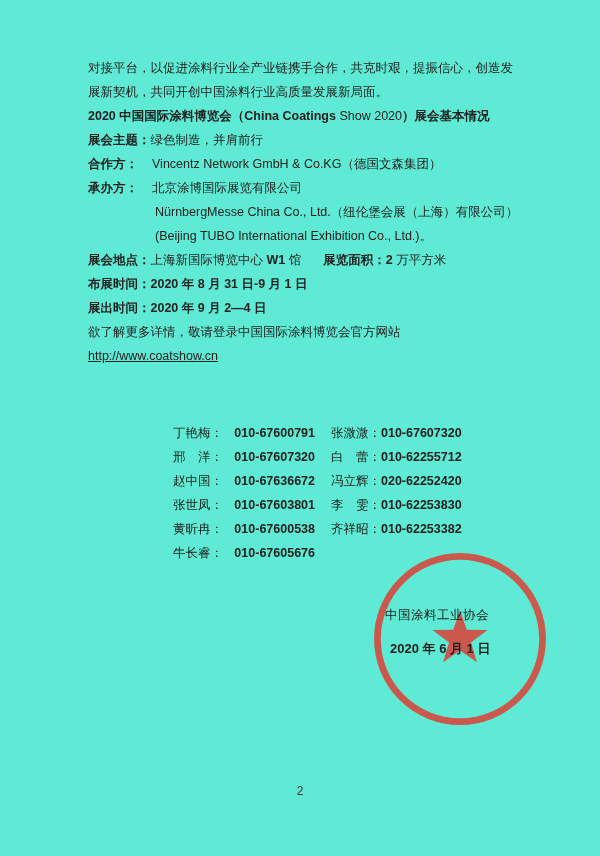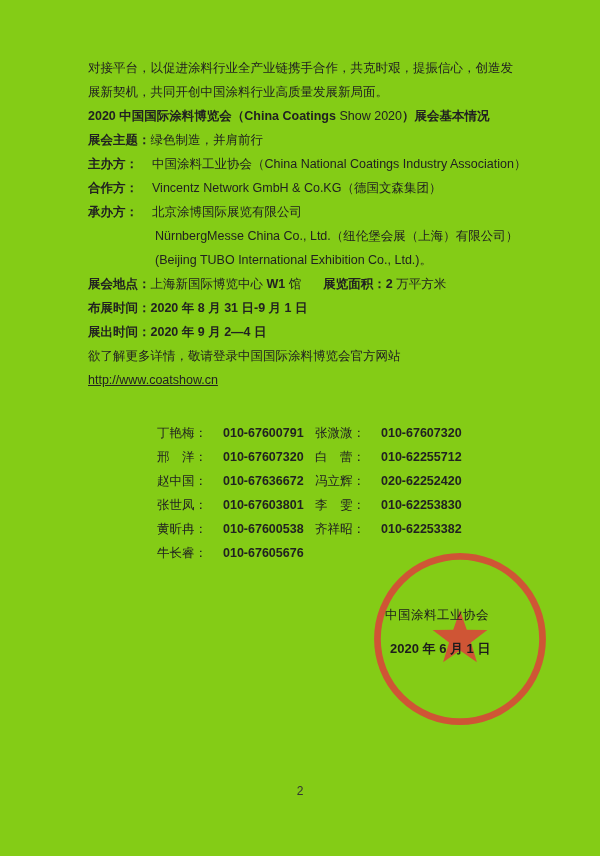--- a/index.html
+++ b/index.html
@@ -1,30 +1,30 @@
 <!DOCTYPE html>
 <html><head>
 <meta charset="utf-8">
 <style>
   html,body{margin:0;padding:0;background:#e9e9e9;}
   .page{
-    position:relative;width:600px;height:856px;margin:0 auto;background:#84cc16;
+    position:relative;width:600px;height:856px;margin:0 auto;background:#5eead4;
     font-family:"Liberation Sans", sans-serif;color:#212121;overflow:hidden;
   }
   .doc{position:absolute;left:88px;top:56px;width:430px;font-size:12.5px;}
   .ln{margin:0;height:24px;line-height:24px;white-space:nowrap;}
   .b{font-weight:bold;}
   .reg{font-weight:normal;}
   .indent{padding-left:67px;}
   .gap{margin-left:14px;}
   .gap2{display:inline-block;width:22px;}
   .center{text-align:left;white-space:normal;}
   .url{text-decoration:underline;color:#212121;}
   .contacts{position:absolute;left:157px;top:421px;font-size:12.5px;}
-  .crow{display:grid;grid-template-columns:66px 92px 66px 1fr;height:24px;line-height:24px;}
+  .crow{display:grid;grid-template-columns:66px 92px 66px 1fr;height:24px;line-height:24px;text-align:right;}
   .cname{font-weight:normal;}
   .cphone{font-weight:bold;}
   .stamp{position:absolute;left:364px;top:543px;width:192px;height:192px;}
   .stamp svg{position:absolute;left:0;top:0;}
   .sig{position:absolute;white-space:nowrap;color:#1c1c1c;}
   .sig-org{left:21px;top:64px;font-size:12.5px;letter-spacing:0.5px;}
   .sig-date{left:26px;top:97px;font-size:13px;font-weight:bold;}
   .pagenum{position:absolute;left:0;right:0;top:784px;text-align:center;font-size:12px;color:#333;}
 </style>
 </head>
@@ -33,21 +33,20 @@
 <div class="page">
 
   <div class="doc">
     <p class="ln">对接平台，以促进涂料行业全产业链携手合作，共克时艰，提振信心，创造发</p>
     <p class="ln">展新契机，共同开创中国涂料行业高质量发展新局面。</p>
 
     <p class="ln b"><span>2020 中国国际涂料博览会（China Coatings </span><span class="reg">Show 2020</span><span>）展会基本情况</span></p>
 
     <p class="ln"><span class="b">展会主题：</span><span>绿色制造，并肩前行</span></p>
 
-    <p class="ln"><span class="b">主办方：</span><span class="gap">中国涂料工业协会（China National Coatings Industry Association）</span></p>
 
     <p class="ln"><span class="b">合作方：</span><span class="gap">Vincentz Network GmbH &amp; Co.KG（德国文森集团）</span></p>
     <p class="ln"><span class="b">承办方：</span><span class="gap">北京涂博国际展览有限公司</span></p>
 
     <p class="ln indent"><span>NürnbergMesse China Co., Ltd.（纽伦堡会展（上海）有限公司）</span></p>
     <p class="ln indent"><span>(Beijing TUBO International Exhibition Co., Ltd.)。</span></p>
 
     <p class="ln"><span class="b">展会地点：</span><span>上海新国际博览中心 </span><span class="b">W1</span><span> 馆</span><span class="gap2"></span><span class="b">展览面积：</span><span class="b">2</span><span> 万平方米</span></p>
 
     <p class="ln"><span class="b">布展时间：</span><span class="b">2020 年 8 月 31 日-9 月 1 日</span></p>

